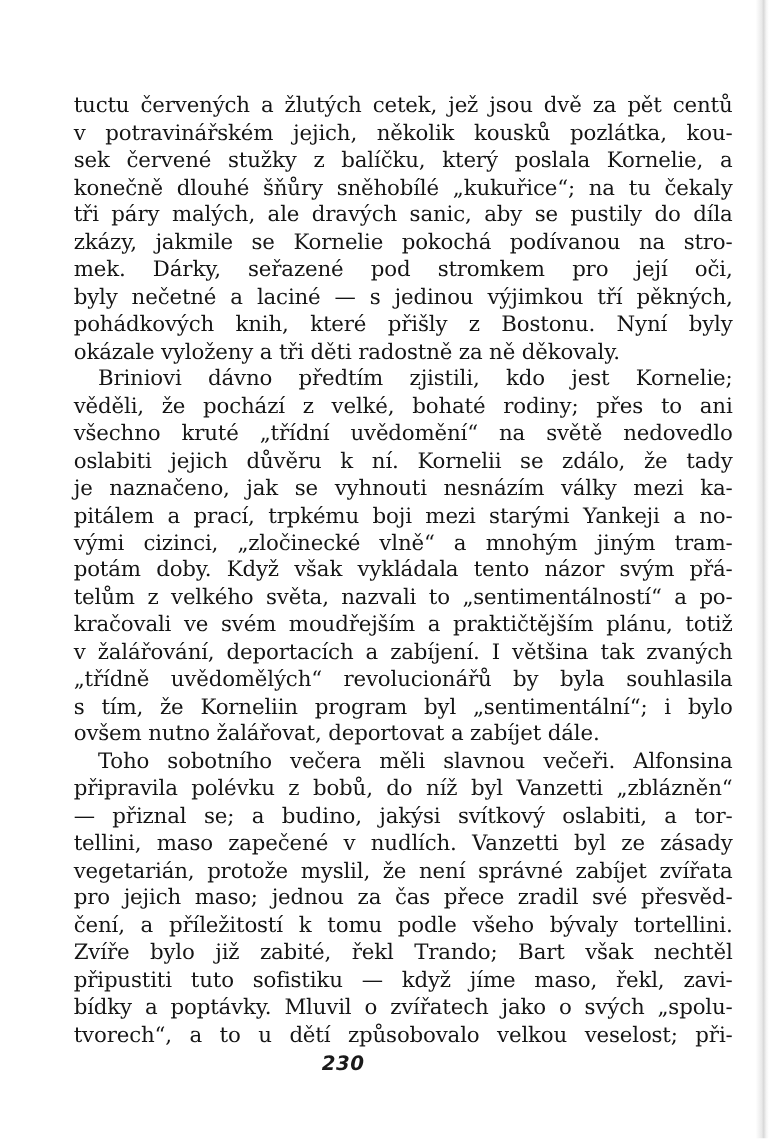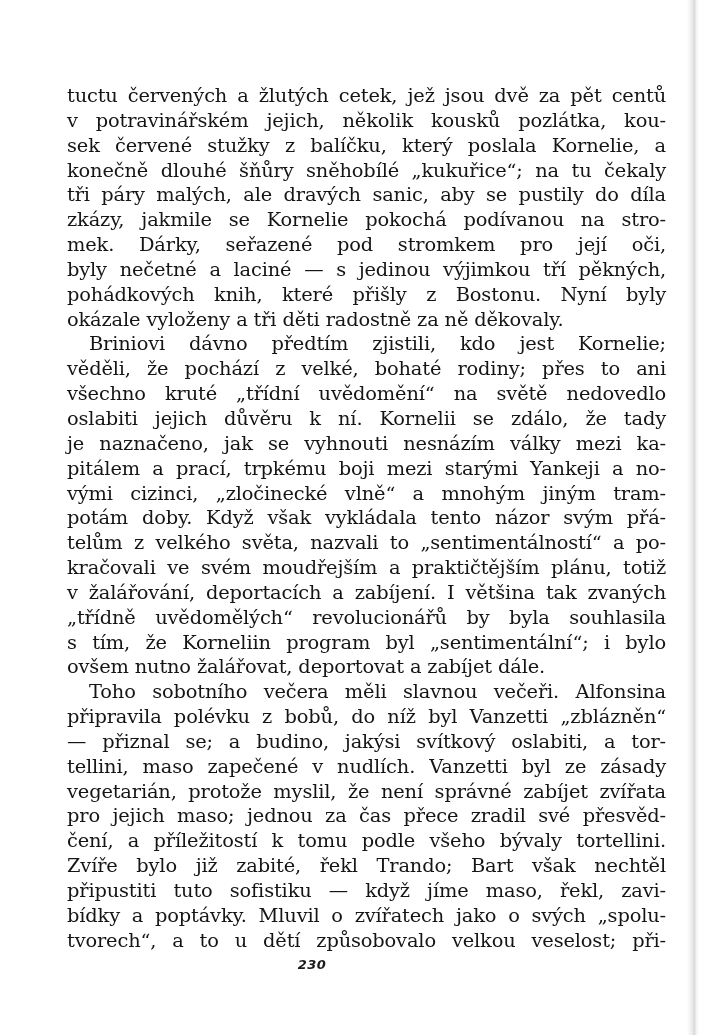--- a/index.html
+++ b/index.html
@@ -18,21 +18,21 @@
   }
   .line {
     display: block; height: 24.85px; white-space: nowrap;
     text-align: justify; text-align-last: justify;
   }
   .line.indent { padding-left: 22px; }
   .line.last { text-align-last: left; }
   .page-number {
     position: absolute; left: 0; width: 624px; top: 957px; text-align: center;
     font-family: "DejaVu Sans", "Liberation Sans", sans-serif; font-style: italic; font-weight: bold;
-    font-size: 13px; color: #1a1a1a; letter-spacing: 0.5px;
+    font-size: 18px; color: #1a1a1a; letter-spacing: 0.5px;
   }
 </style>
 </head>
 <body>
 
 <div class="page-edge"></div>
 
 <div class="text-block" id="text-block">
     <span class="line">tuctu červených a žlutých cetek, jež jsou dvě za pět centů</span>
     <span class="line">v potravinářském jejich, několik kousků pozlátka, kou-</span>

